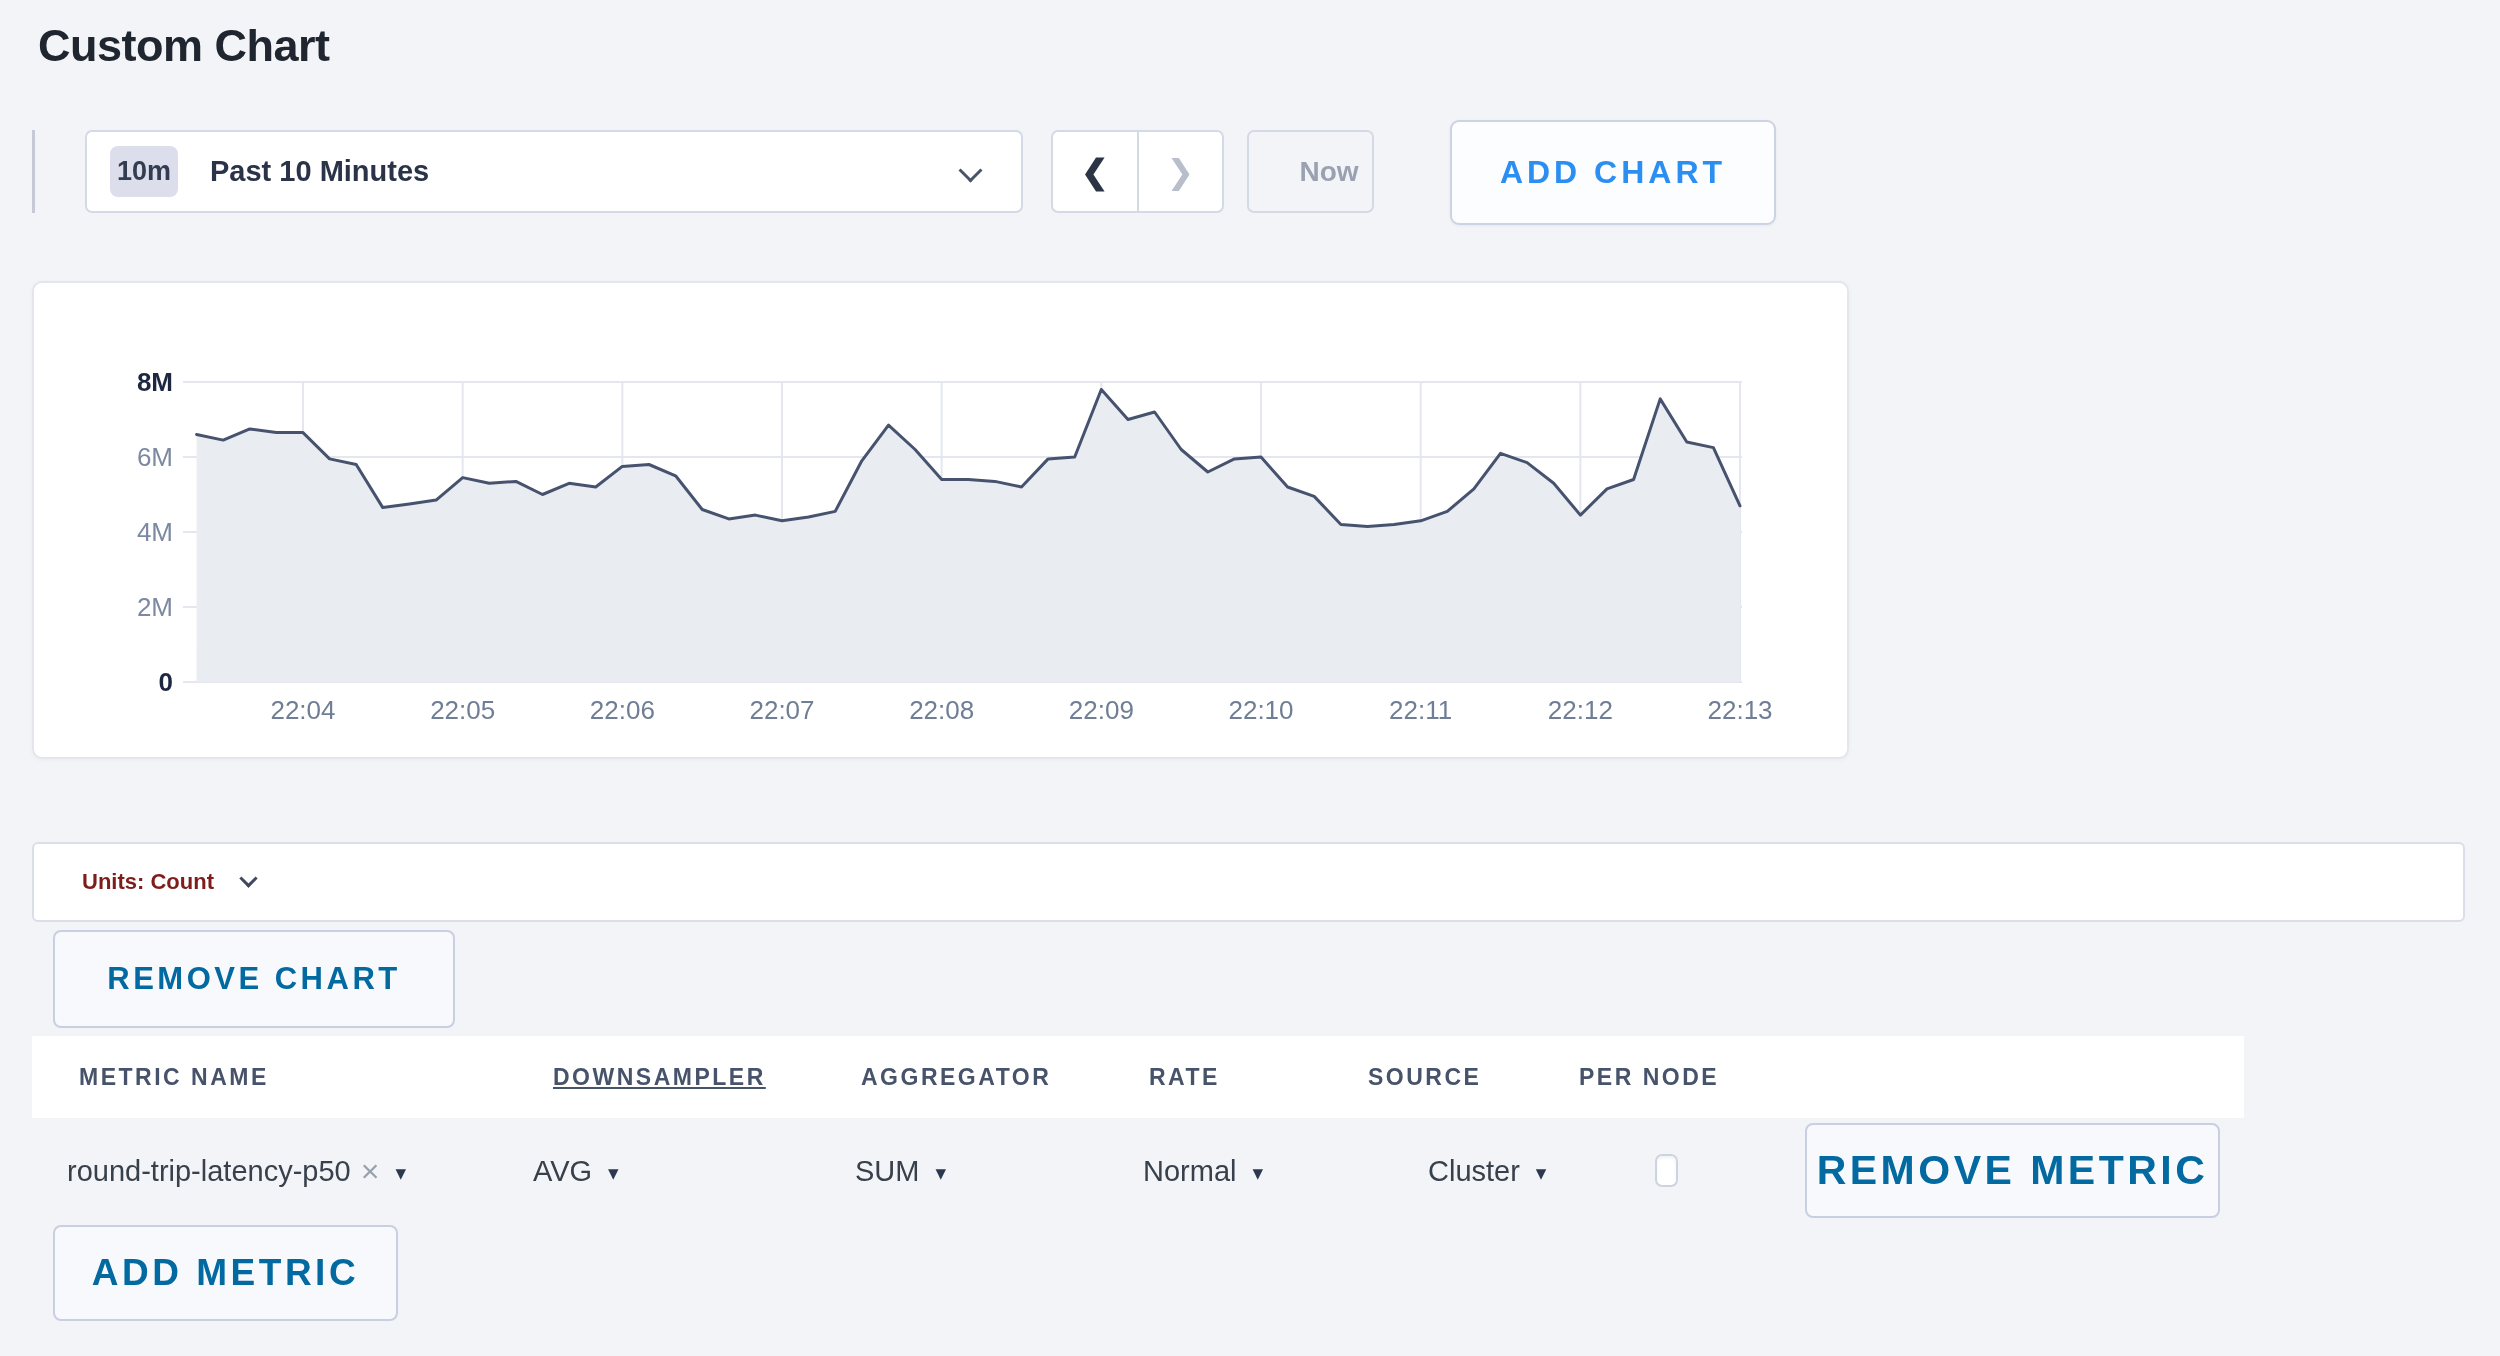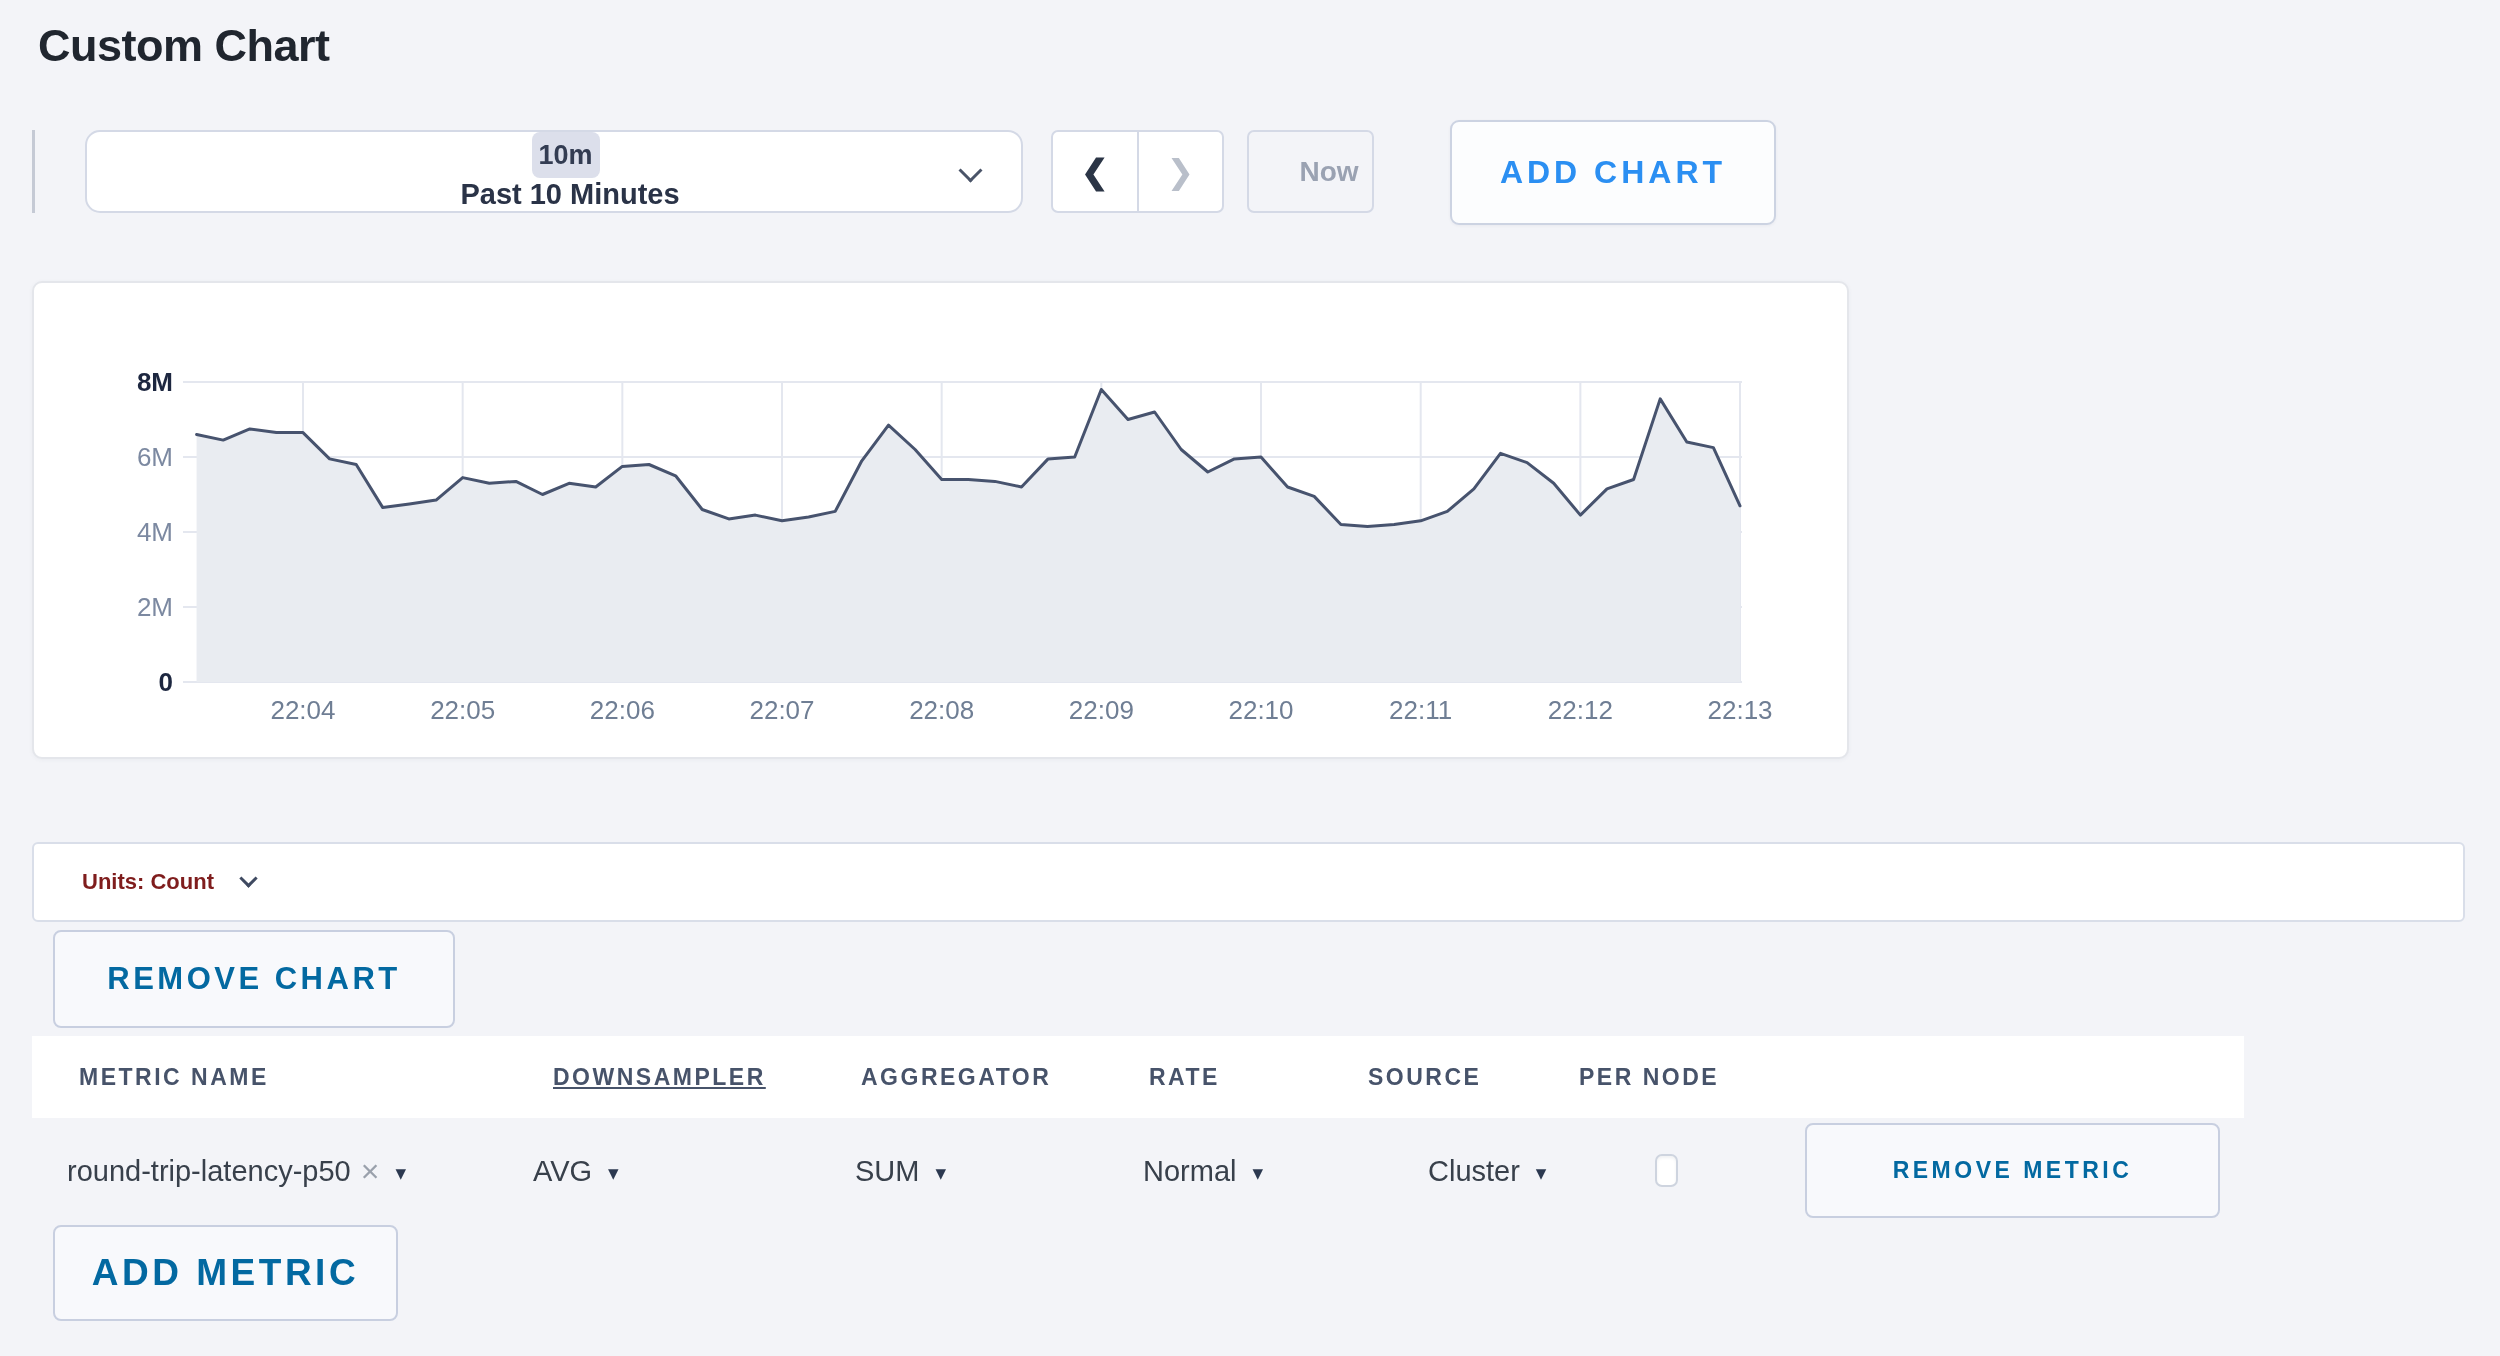--- a/index.html
+++ b/index.html
@@ -6,21 +6,21 @@
   html,body { width:2500px; height:1356px; }
   body { font-family:"Liberation Sans", sans-serif; background:#f3f4f8; position:relative; overflow:hidden; }
   .app { position:absolute; inset:0; }
 
   .page-title { position:absolute; left:38px; top:20px; font-size:45px; font-weight:700; color:#20262f; letter-spacing:-0.5px; }
 
   
   .accent-bar { position:absolute; left:32px; top:130px; width:3px; height:83px; background:#c5cad5; }
 
   .time-select { position:absolute; left:85px; top:130px; width:938px; height:83px; background:#ffffff;
-    border:2px solid #d4d9e6; border-radius:15px; display:flex; align-items:center; cursor:pointer;flex-direction:column; }
+    border:2px solid #d4d9e6; border-radius:7px; display:flex; align-items:center; cursor:pointer; }
   .time-badge { margin-left:23px; width:68px; height:51px; background:#dcdfeb; border-radius:8px;
     display:flex; align-items:center; justify-content:center; font-size:27px; font-weight:700; color:#333c52; }
   .time-label { margin-left:32px; font-size:29px; font-weight:700; color:#2a3347; }
   .chevron-down { width:17px; height:17px; border-right:3px solid #4a5468; border-bottom:3px solid #4a5468;
     transform:rotate(45deg); position:absolute; right:42px; top:30px; }
 
   .nav-group { position:absolute; left:1051px; top:130px; width:173px; height:83px; background:#ffffff;
     border:2px solid #d4d9e6; border-radius:7px; display:flex; }
   .nav-btn { flex:1; display:flex; align-items:center; justify-content:center; font-size:33px; cursor:pointer; }
   .nav-btn.prev { border-right:2px solid #d4d9e6; color:#2b3546; font-weight:700; }
@@ -44,21 +44,21 @@
   .units-bar { position:absolute; left:32px; top:842px; width:2433px; height:80px; background:#ffffff;
     border:2px solid #d9dee9; border-radius:6px; display:flex; align-items:center; cursor:pointer; }
   .units-label { margin-left:48px; font-size:22px; font-weight:700; color:#7f1d1d; }
   .units-chevron { width:13px; height:13px; border-right:3px solid #3f4a61; border-bottom:3px solid #3f4a61;
     transform:rotate(45deg); margin-left:28px; margin-top:-8px; }
 
   
   .outline-btn { background:#f8f9fc; border:2px solid #c8cfe0; border-radius:8px; color:#0369a1;
     font-weight:600; letter-spacing:3.5px; display:flex; align-items:center; justify-content:center; cursor:pointer; }
   .remove-chart-btn { position:absolute; left:53px; top:930px; width:402px; height:98px; font-size:31px; }
-  .remove-metric-btn { position:absolute; left:1805px; top:1123px; width:415px; height:95px; font-size:23px; }
+  .remove-metric-btn { position:absolute; left:1805px; top:1123px; width:415px; height:95px; font-size:41px; }
   .add-metric-btn { position:absolute; left:53px; top:1225px; width:345px; height:96px; font-size:37px; }
 
   
   .table-header-band { position:absolute; left:32px; top:1036px; width:2212px; height:82px; background:#ffffff; }
   .th { position:absolute; top:0; height:82px; display:flex; align-items:center;
     font-size:23px; font-weight:700; letter-spacing:2.5px; color:#47536a; white-space:nowrap; }
   .th-metric      { left:47px; }
   .th-downsampler { left:521px;text-decoration:underline; }
   .th-aggregator  { left:829px; }
   .th-rate        { left:1117px; }

